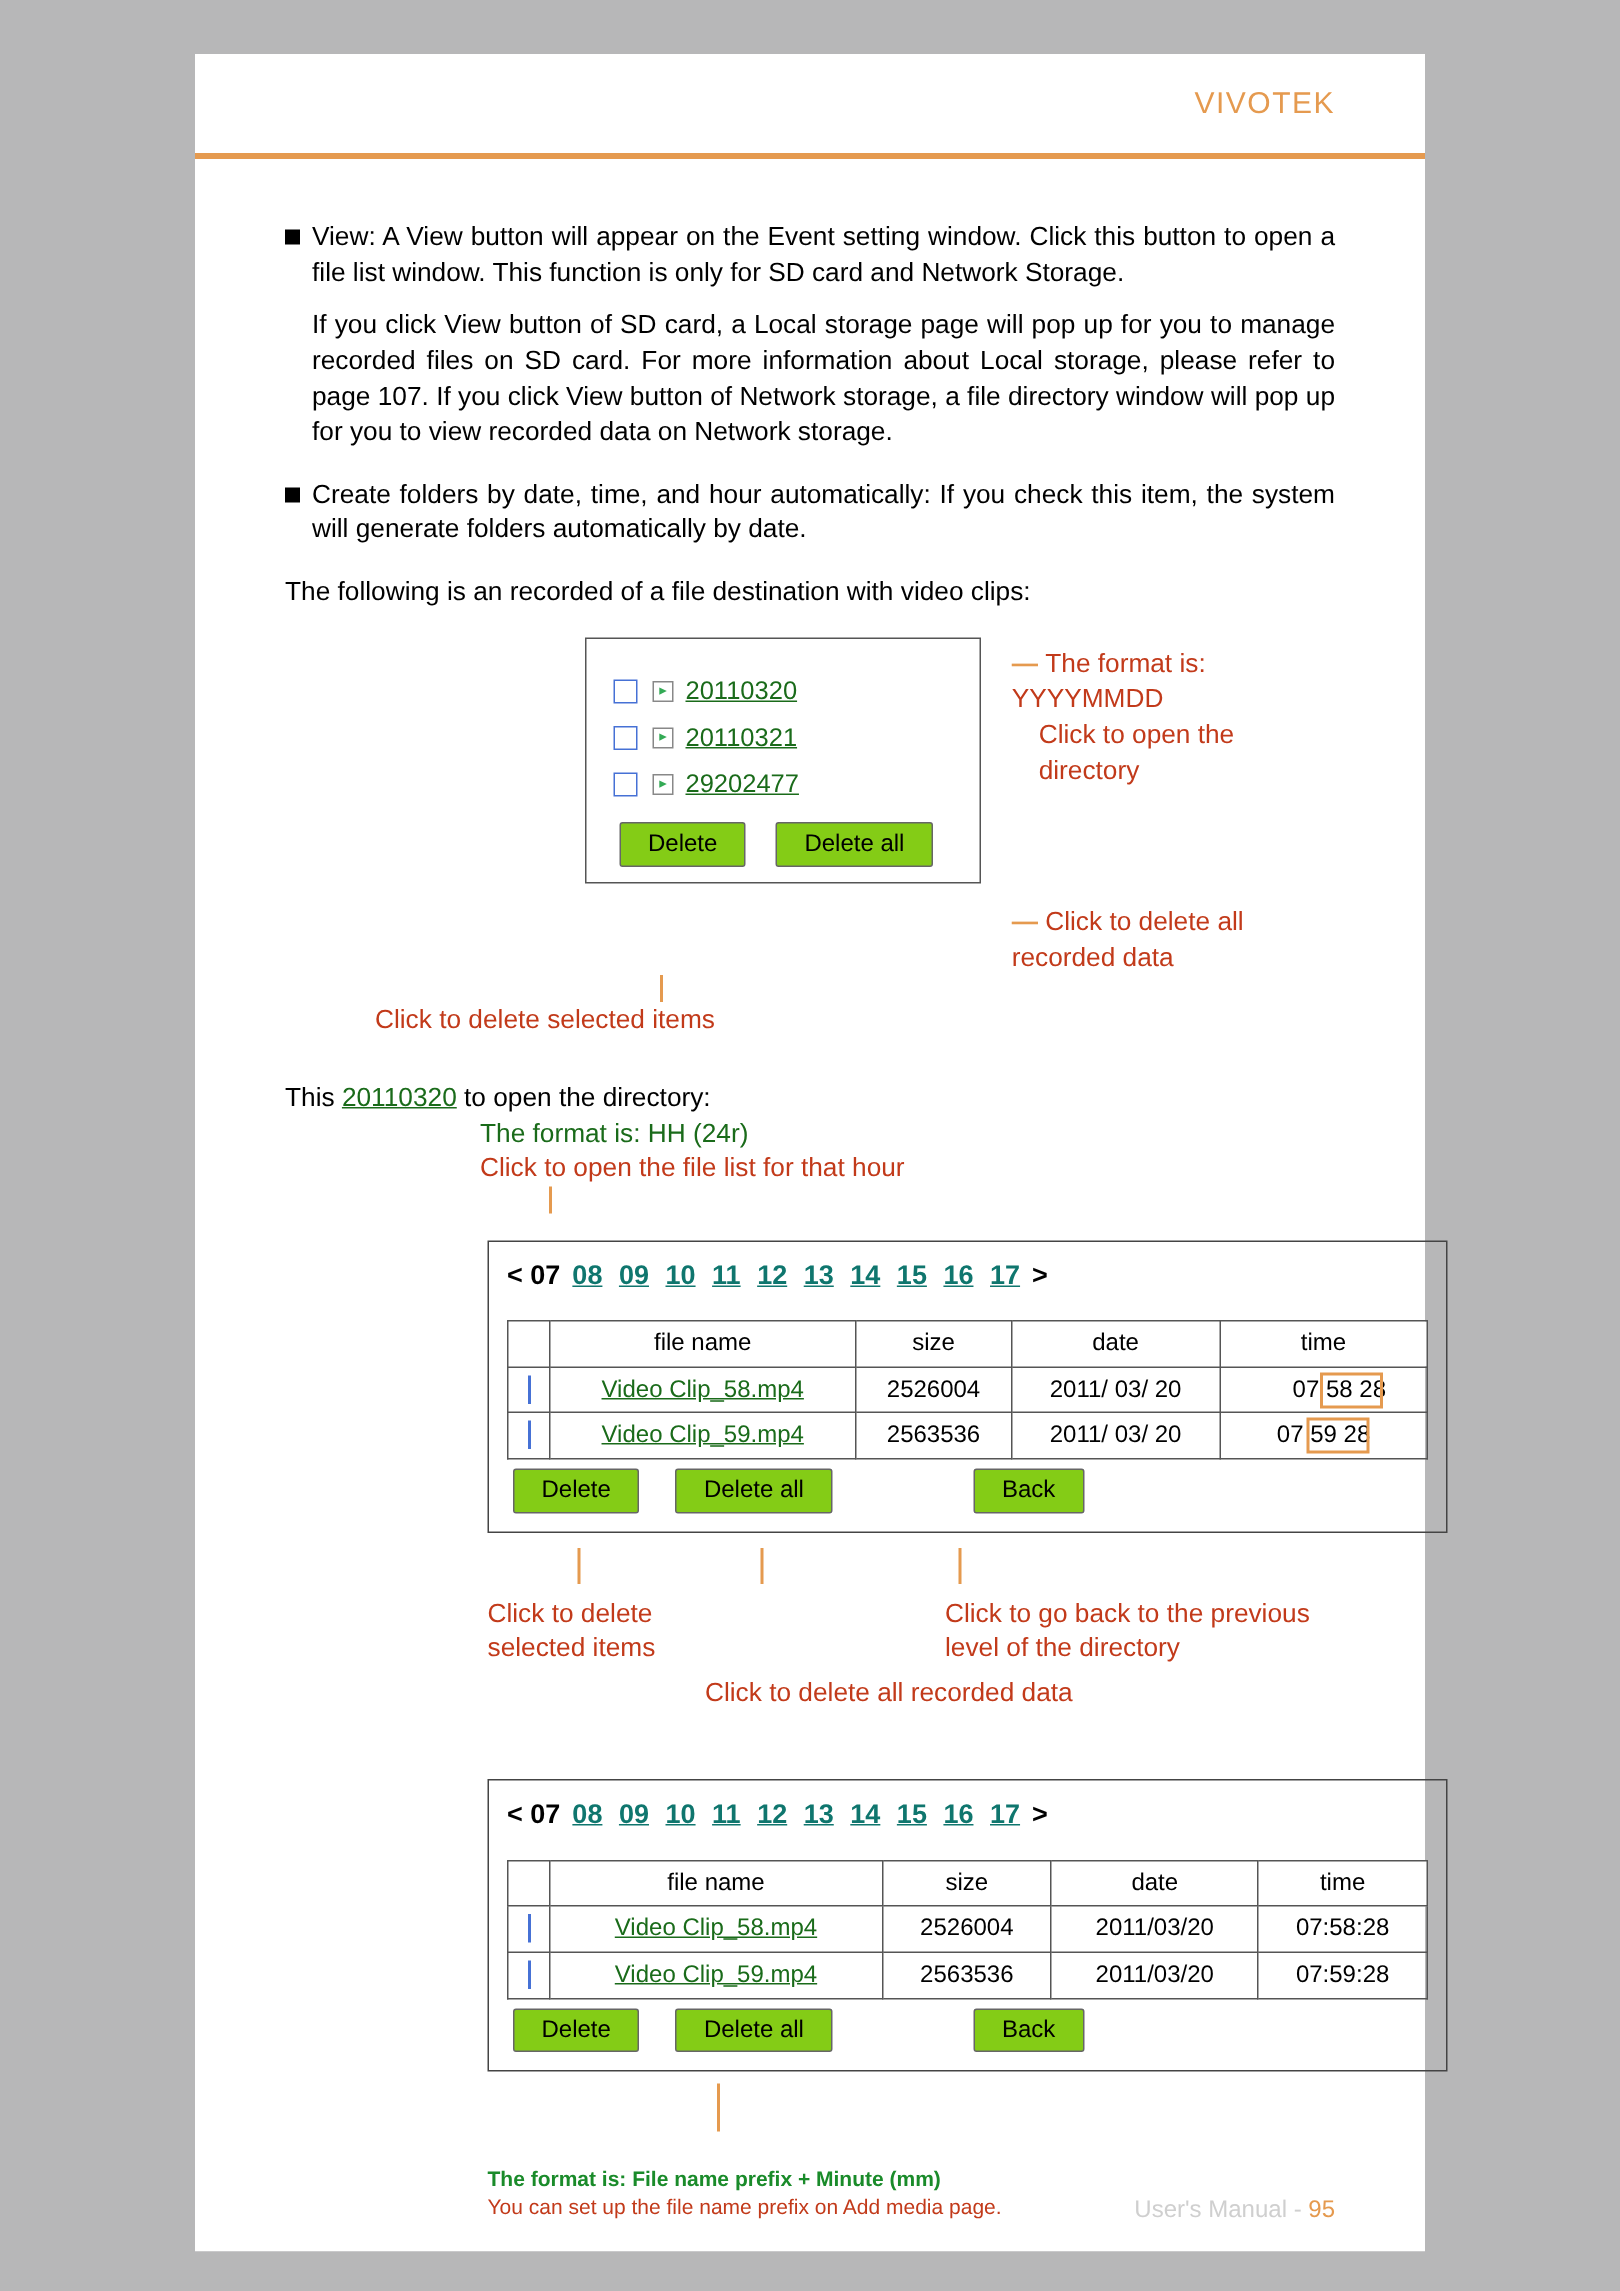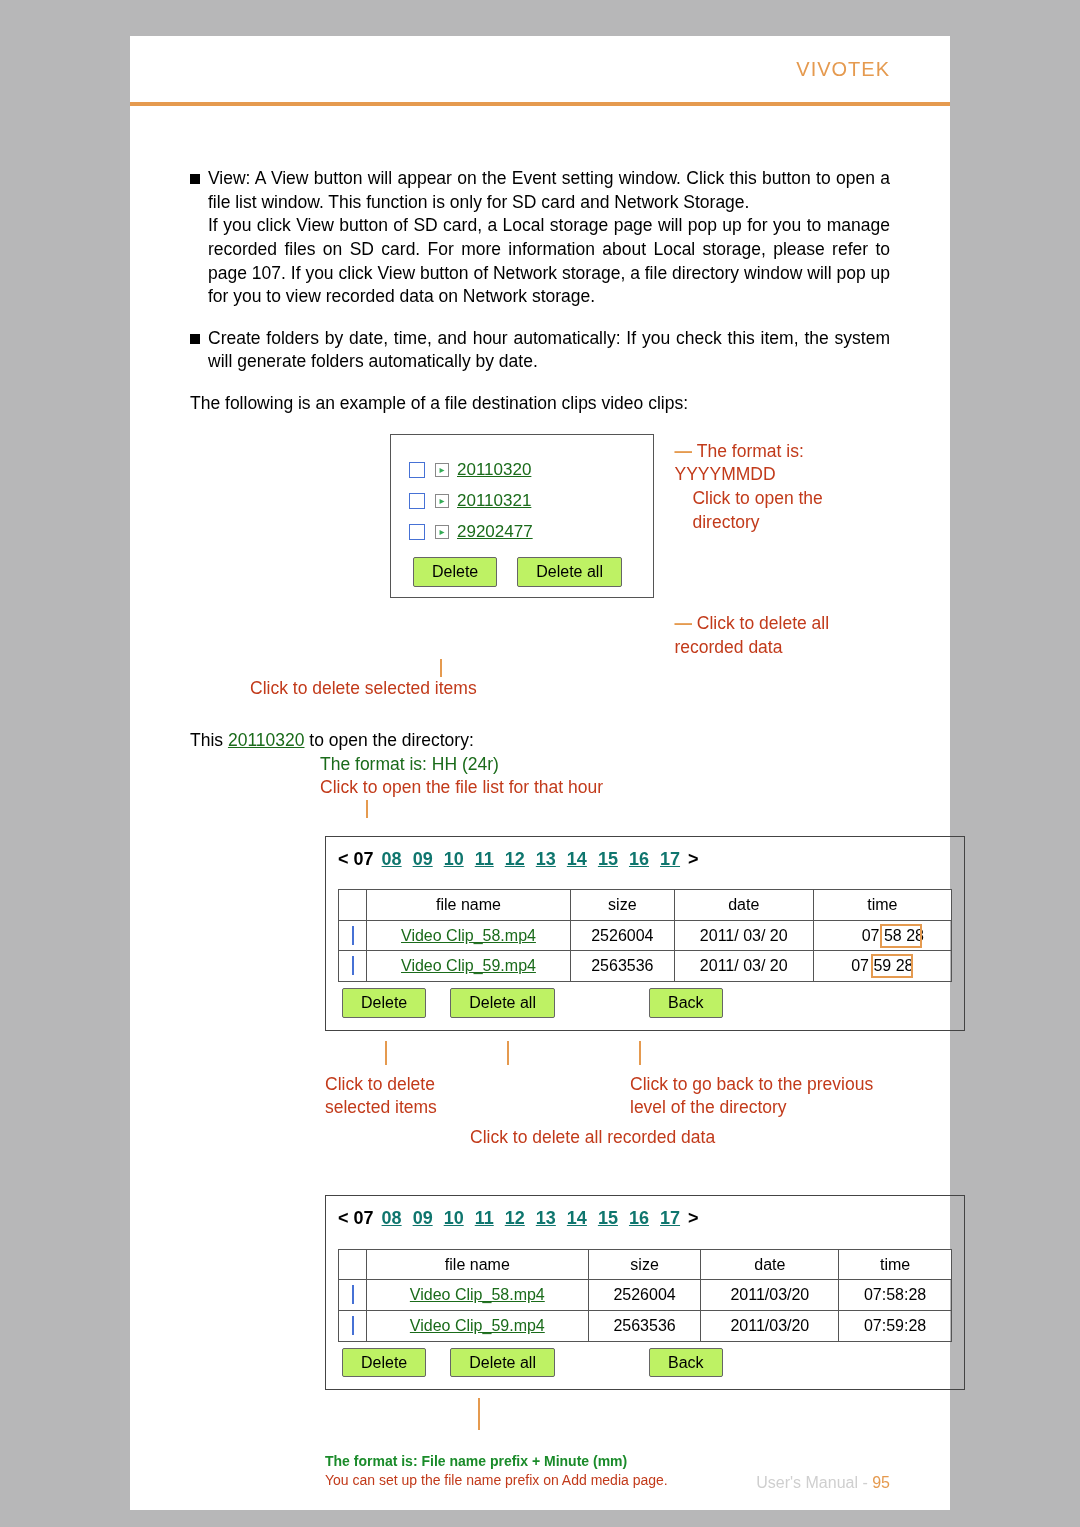--- a/index.html
+++ b/index.html
@@ -20,21 +20,21 @@
   .hdr {
     height: 70px;
     border-bottom: 4px solid #e59a4f;
     padding-right: 60px;
     display: flex;
     align-items: center;
     justify-content: flex-end;
   }
   .brand { color: #e59a4f; font-size: 20px; letter-spacing: 1px; }
   .content {
-    padding: 61px 60px 20px 60px;
+    padding: 40px 60px 20px 60px;
     font-size: 17.5px;
     color: #000;
     line-height: 1.35;
   }
   .bullet-item { display: flex; margin-bottom: 18px; }
   .sq { width: 10px; height: 10px; background: #000; margin-top: 7px; margin-right: 8px; flex: 0 0 10px; }
   .just { text-align: justify; }
   .plain { margin: 14px 0 18px 0; }
 
   
@@ -43,21 +43,21 @@
     width: 320px;
     border: 1px solid #555;
     padding: 16px 14px 10px 18px;
     font-size: 17px;
   }
   .folder-row { display:flex; align-items:center; margin: 8px 0; }
   .chk { width:16px; height:16px; border:1px solid #4671d5; margin-right:10px; }
   .expand { width:14px; height:14px; border:1px solid #888; display:flex; align-items:center; justify-content:center; font-size:10px; color:#3a5; margin-right:8px; }
   .folder-link { color:#1a6b1a; text-decoration:underline; }
   .btn {
-    display:inline-block; border:1px solid #666; background:#bef264;
+    display:inline-block; border:1px solid #666; background:#84cc16;
     padding:3px 18px; font-size:16px; border-radius:2px;
     cursor:pointer;
   }
   .btn-row { margin-top:14px; display:flex; gap:20px; padding-left:4px; position:relative;}
   .ann { color:#c23a1a; font-size:17.5px; }
   .ann-link { color:#c23a1a; }
   .right-ann { margin-left:20px; margin-top:6px;}
 
   .caption-green { color:#1a6b1a; font-size:17.5px; }
 
@@ -120,30 +120,30 @@
   <div class="hdr">
     <span class="brand">VIVOTEK</span>
   </div>
 
   <div class="content">
 
     <div class="bullet-item">
       <div class="sq"></div>
       <div>
         <div class="just">View: A View button will appear on the Event setting window. Click this button to open a file list window. This function is only for SD card and Network Storage.</div>
-        <div class="just" style="margin-top:0">If you click View button of SD card, a Local storage page will pop up for you to manage recorded files on SD card. For more information about Local storage, please refer to page 107. If you click View button of Network storage, a file directory window will pop up for you to view recorded data on Network storage.</div>
+        <div class="just" style="margin-top:12px">If you click View button of SD card, a Local storage page will pop up for you to manage recorded files on SD card. For more information about Local storage, please refer to page 107. If you click View button of Network storage, a file directory window will pop up for you to view recorded data on Network storage.</div>
       </div>
     </div>
 
     <div class="bullet-item">
       <div class="sq"></div>
       <div class="just">Create folders by date, time, and hour automatically: If you check this item, the system will generate folders automatically by date.</div>
     </div>
 
-    <div class="plain">The following is an example of a file destination clips video clips:</div>
+    <div class="plain">The following is an recorded of a file destination with video clips:</div>
 
     <div class="fig-row">
       <div class="folder-box">
         <div class="folder-row">
           <span class="chk"></span>
           <span class="expand">▸</span>
           <span class="folder-link">20110320</span>
         </div>
         <div class="folder-row">
           <span class="chk"></span>

